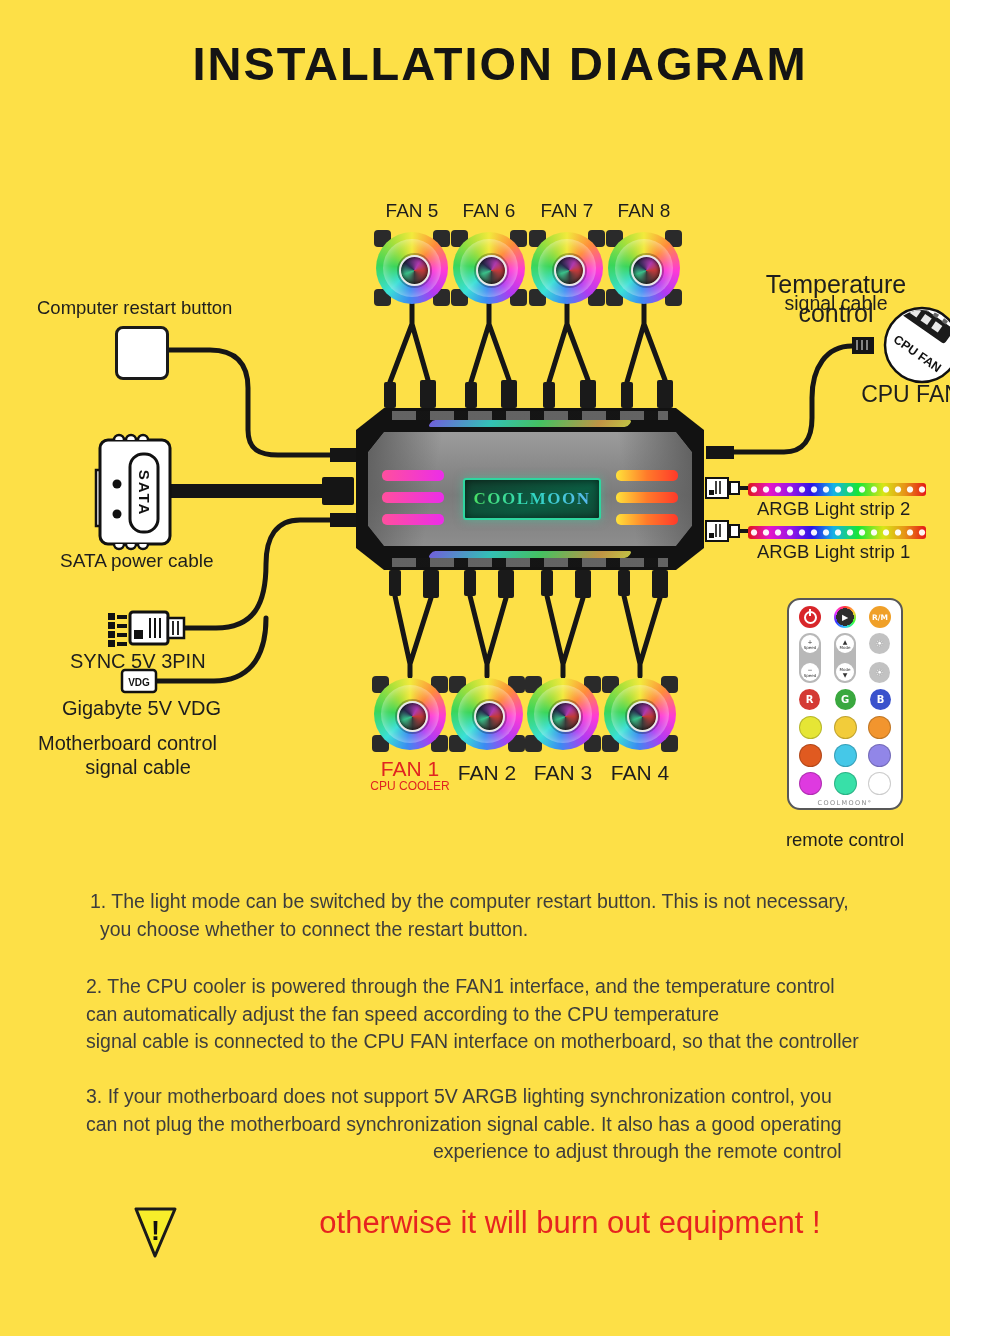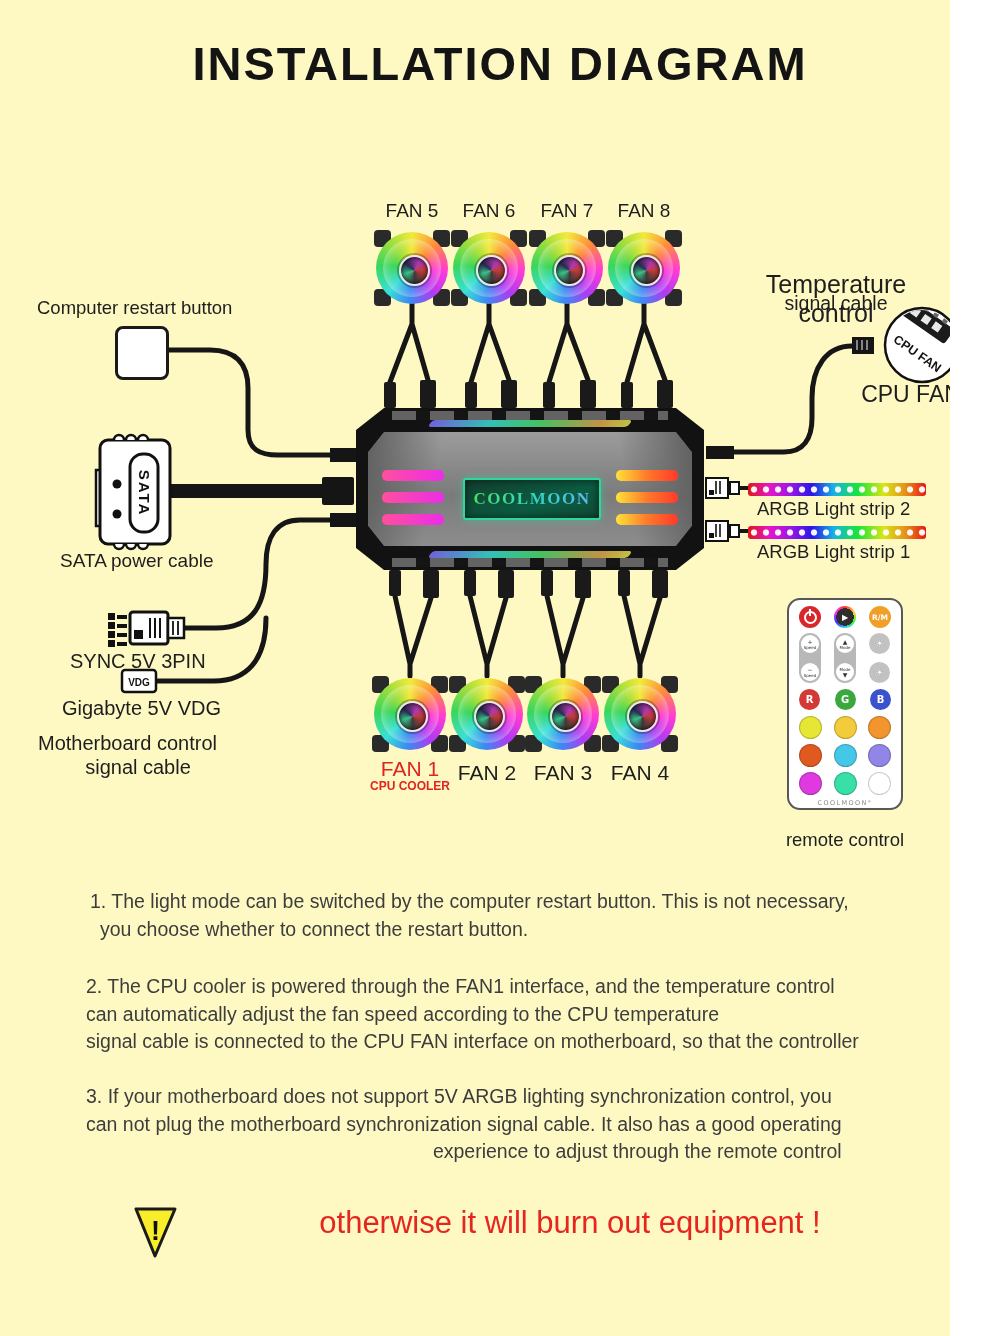--- a/index.html
+++ b/index.html
@@ -1,16 +1,16 @@
 <!DOCTYPE html>
 <html><head>
 <meta charset="utf-8">
 <style>
   html,body{margin:0;padding:0;background:#fff;}
-  .page{position:relative;width:950px;height:1336px;background:#fef9c3;overflow:hidden;
+  .page{position:relative;width:950px;height:1336px;background:#fde047;overflow:hidden;
         font-family:"Liberation Sans","DejaVu Sans",sans-serif;color:#1e1e1e;}
   .abs{position:absolute;}
   .ctr{text-align:center;}
 
   
   .title{left:0;top:36px;width:1000px;text-align:center;font-size:47px;font-weight:bold;
          letter-spacing:2px;color:#141414;}
 
   
   svg.wires{position:absolute;left:0;top:0;z-index:1;}
@@ -22,21 +22,21 @@
   .fan .ring{position:absolute;inset:2px;border-radius:50%;
     background:conic-gradient(from 0deg,#f2ea3c,#ff8c3a 45deg,#ff3ad6 95deg,#b03af2 140deg,#3a8cf2 185deg,#3ae0d6 225deg,#3ad65a 275deg,#a8e03a 325deg,#f2ea3c 360deg);}
   .fan .ring::after{content:"";position:absolute;inset:7px;border-radius:50%;
     box-shadow:inset 0 0 12px rgba(255,255,255,.55);}
   .fan .hub{position:absolute;left:50%;top:50%;width:27px;height:27px;margin:-13.5px 0 0 -13.5px;border-radius:50%;
     background:conic-gradient(from 90deg,#c23a3a,#3a3a3a 90deg,#3ac28a 160deg,#2a2a50 220deg,#b03ab0 300deg,#c23a3a);
     border:2px solid #e8e8e8;box-shadow:inset 0 0 5px #000, 0 0 0 2px rgba(0,0,0,.25);}
 
   .fan-label{position:absolute;width:100px;text-align:center;font-size:19px;color:#1d1d1d;z-index:2;}
   .fan1-label{color:#e02420;font-size:21px;}
-  .fan1-sub{color:#e02420;font-size:12px;font-weight:bold;}
+  .fan1-sub{color:#e02420;font-size:12px;font-weight:normal;}
 
   
   .controller{position:absolute;left:356px;top:408px;width:348px;height:162px;z-index:2;}
   .ctrl-base{position:absolute;inset:0;background:#121212;
     clip-path:polygon(28px 0,calc(100% - 28px) 0,100% 22px,100% calc(100% - 22px),calc(100% - 28px) 100%,28px 100%,0 calc(100% - 22px),0 22px);}
   .ctrl-slots{position:absolute;left:36px;right:36px;height:9px;opacity:.8;
     background:repeating-linear-gradient(90deg,#777 0 24px,#151515 24px 38px);}
   .ctrl-slots.top{top:3px}.ctrl-slots.bottom{bottom:3px}
   .ctrl-gray{position:absolute;left:12px;right:12px;top:24px;bottom:24px;
     background:linear-gradient(180deg,#9c9c9c,#7b7b7b 55%,#8d8d8d);

